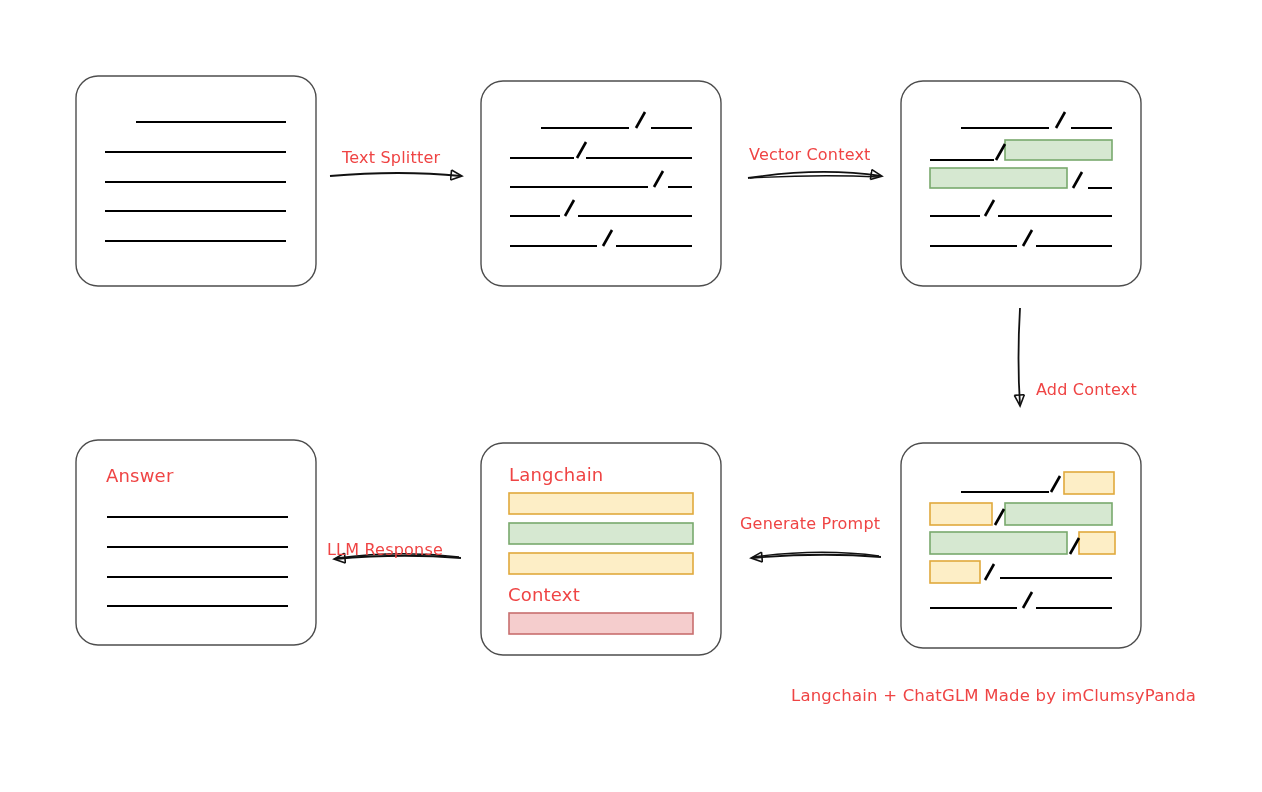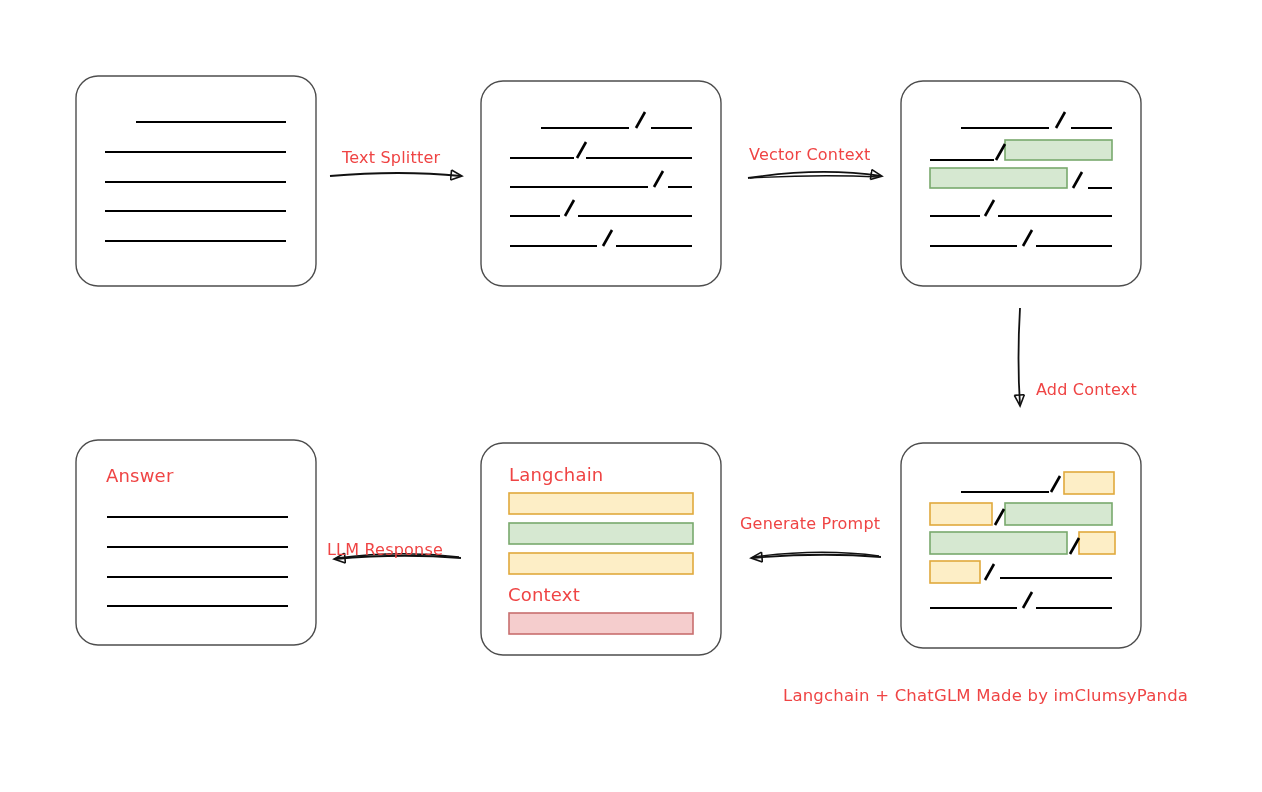--- a/index.html
+++ b/index.html
@@ -25,21 +25,21 @@
   .lbl {
     position: absolute;
     font-family: "DejaVu Sans", sans-serif;
     font-size: 16px;
     color: #ef4444;
     white-space: nowrap;
     letter-spacing: 0.2px;
   }
   .lbl-arrow { font-size: 16px; }
   .lbl-title { font-size: 18px; }
-  .lbl-caption { font-size: 16.5px; }
+  .lbl-caption { font-size: 16.5px; margin-left: 8px; }
 </style>
 </head>
 <body>
 
 <svg id="canvas" viewBox="0 0 1262 792" xmlns="http://www.w3.org/2000/svg">
 
   <defs>
     <marker id="ahr" markerWidth="14" markerHeight="12" refX="11" refY="6" orient="auto" markerUnits="userSpaceOnUse">
       <path d="M1,1 L12,6 L1,11" fill="none" stroke="#111" stroke-width="1.6" stroke-linejoin="miter" stroke-linecap="butt"></path>
       <path d="M1,1 L1,11" fill="none" stroke="#111" stroke-width="1.6"></path>

